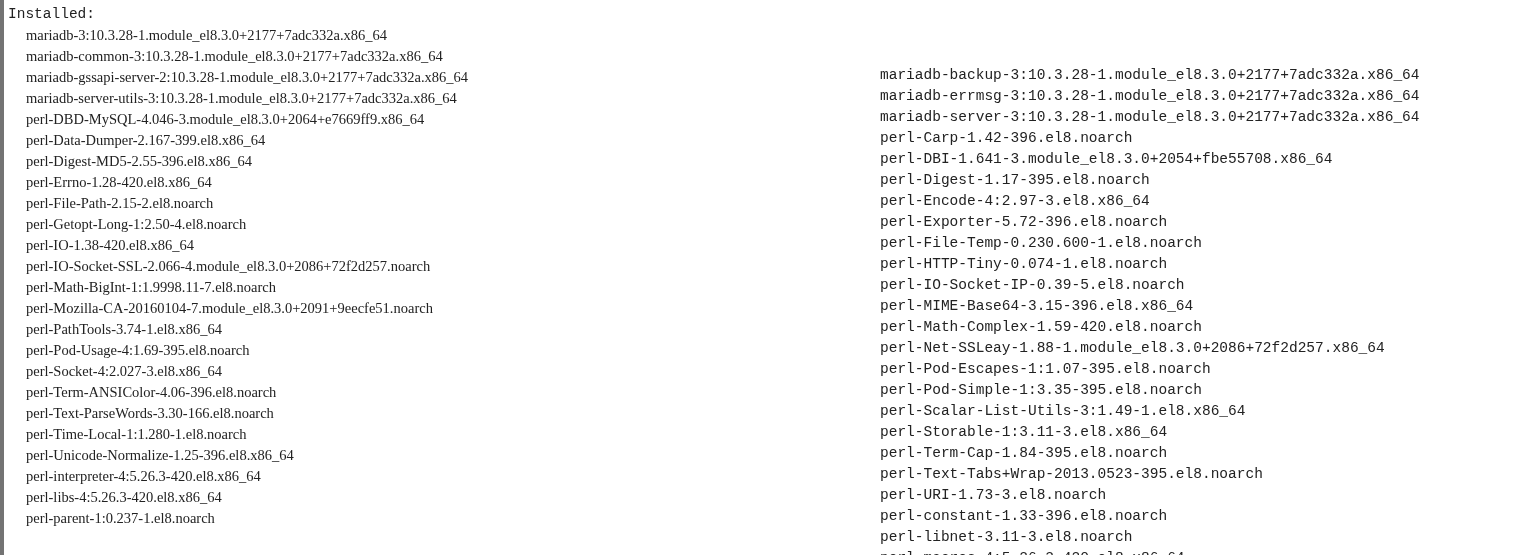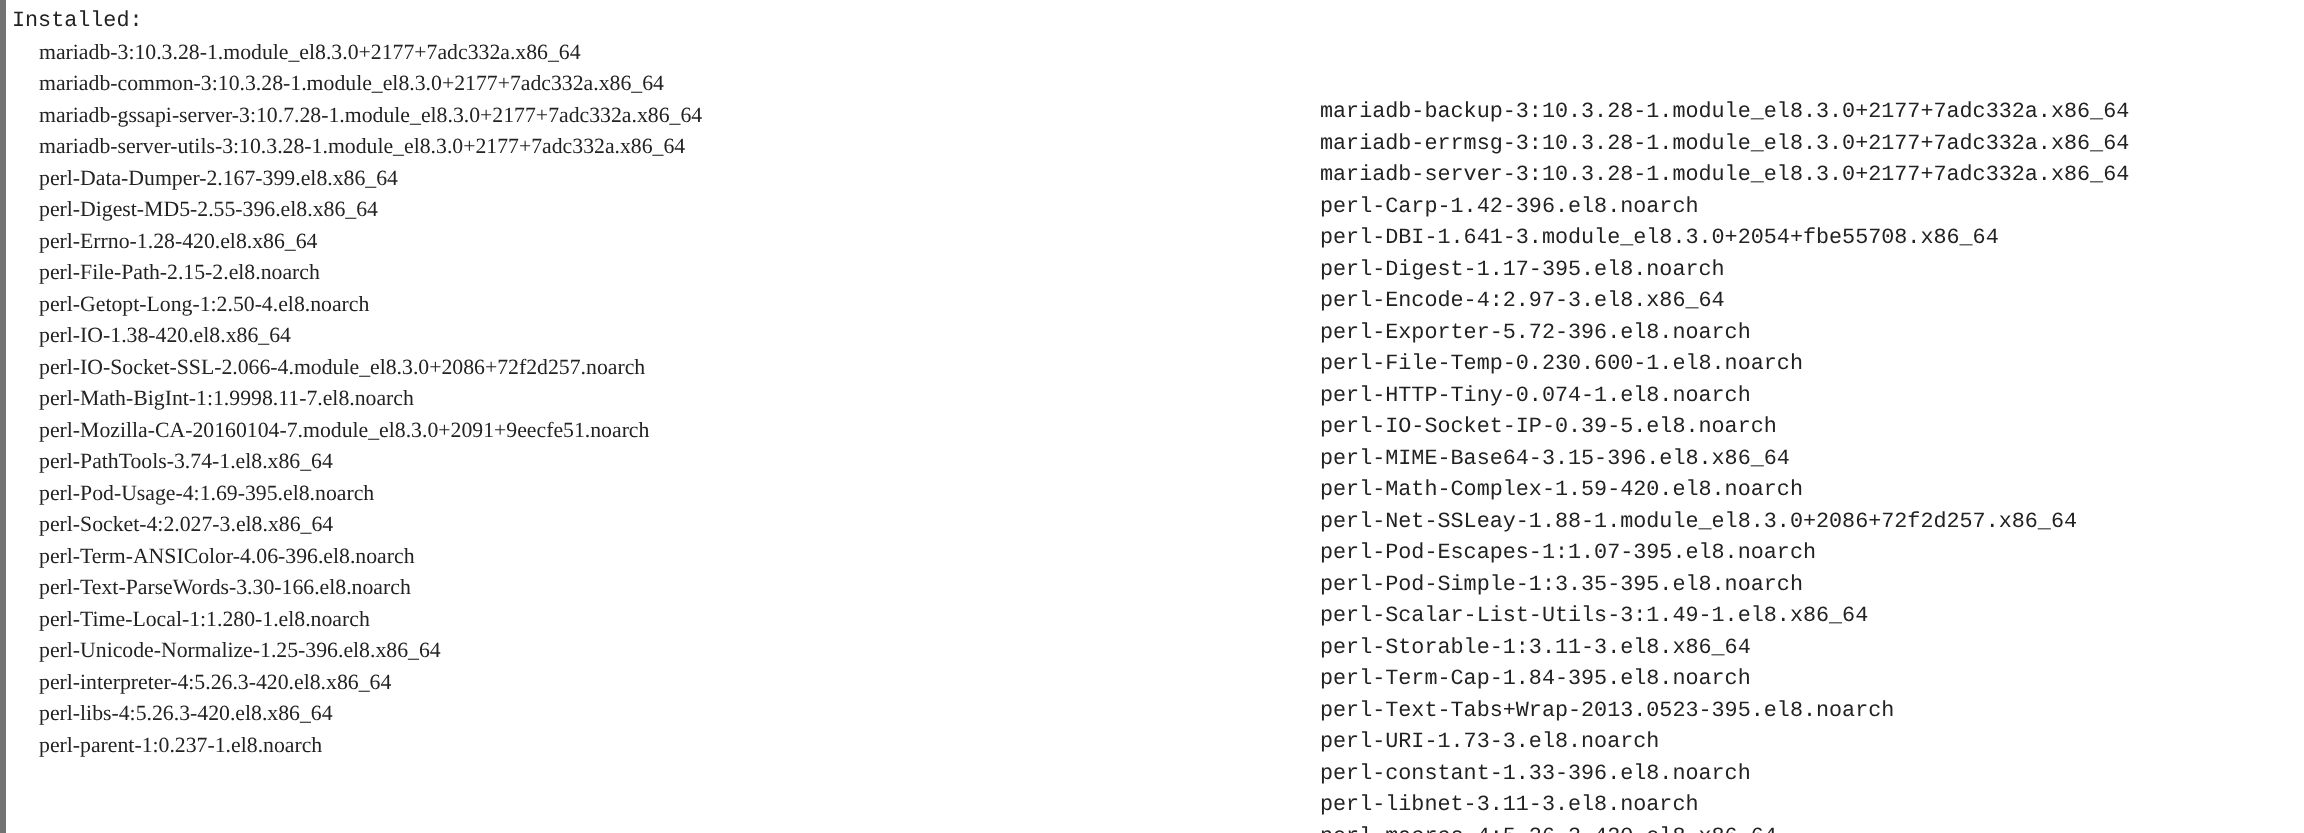--- a/index.html
+++ b/index.html
@@ -36,22 +36,23 @@
 </style>
 </head>
 <body>
 
 <div class="wrap">
   <div class="header">Installed:</div>
   <div class="columns">
     <div class="col col-left" id="col-left">
         <div class="pkg">mariadb-3:10.3.28-1.module_el8.3.0+2177+7adc332a.x86_64</div>
         <div class="pkg">mariadb-common-3:10.3.28-1.module_el8.3.0+2177+7adc332a.x86_64</div>
-        <div class="pkg">mariadb-gssapi-server-3:10.7.28-1.module_el8.3.0+2177+7adc332a.x86_64</div>
+        <div class="pkg">mariadb-gssapi-server-2:10.3.28-1.module_el8.3.0+2177+7adc332a.x86_64</div>
         <div class="pkg">mariadb-server-utils-3:10.3.28-1.module_el8.3.0+2177+7adc332a.x86_64</div>
+        <div class="pkg">perl-DBD-MySQL-4.046-3.module_el8.3.0+2064+e7669ff9.x86_64</div>
         <div class="pkg">perl-Data-Dumper-2.167-399.el8.x86_64</div>
         <div class="pkg">perl-Digest-MD5-2.55-396.el8.x86_64</div>
         <div class="pkg">perl-Errno-1.28-420.el8.x86_64</div>
         <div class="pkg">perl-File-Path-2.15-2.el8.noarch</div>
         <div class="pkg">perl-Getopt-Long-1:2.50-4.el8.noarch</div>
         <div class="pkg">perl-IO-1.38-420.el8.x86_64</div>
         <div class="pkg">perl-IO-Socket-SSL-2.066-4.module_el8.3.0+2086+72f2d257.noarch</div>
         <div class="pkg">perl-Math-BigInt-1:1.9998.11-7.el8.noarch</div>
         <div class="pkg">perl-Mozilla-CA-20160104-7.module_el8.3.0+2091+9eecfe51.noarch</div>
         <div class="pkg">perl-PathTools-3.74-1.el8.x86_64</div>

